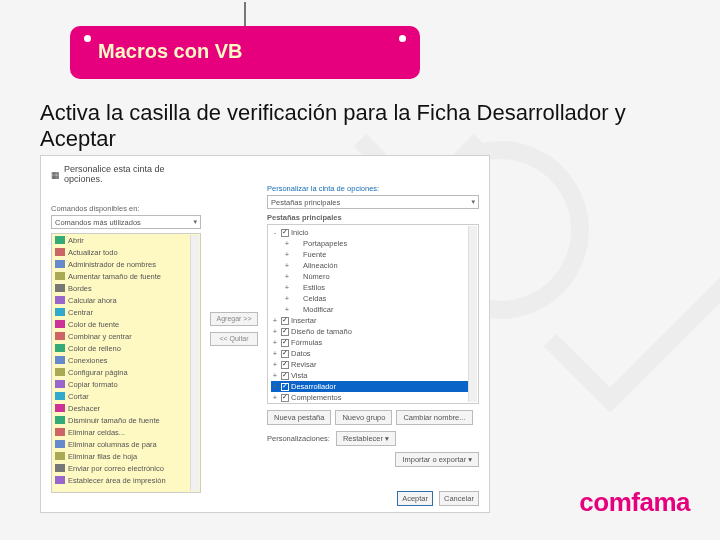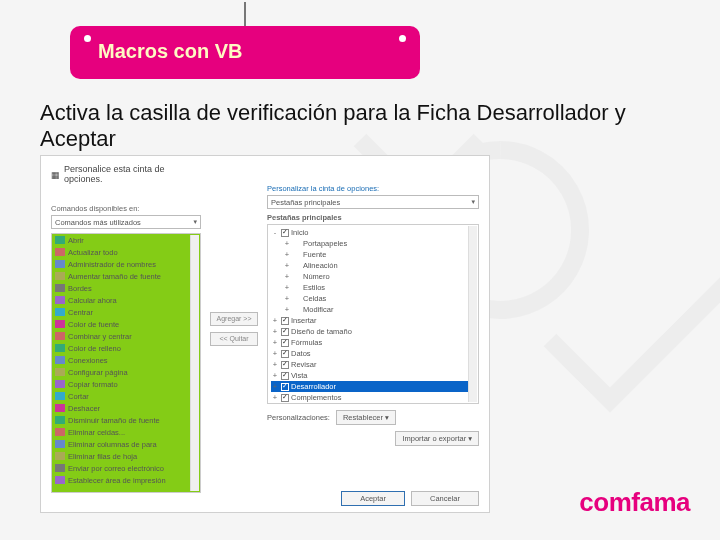--- a/index.html
+++ b/index.html
@@ -26,42 +26,42 @@
   .dlg-cols { display:flex; gap:8px; }
   .col-left { flex:0 0 150px; }
   .col-mid  { flex:0 0 50px; display:flex; flex-direction:column; justify-content:center; align-items:center; gap:6px; }
   .col-right{ flex:1; }
 
   .sect-title { font-size:9px; color:#444; margin-bottom:4px; display:flex; align-items:center; gap:3px;}
   .subtxt { font-size:7.5px; color:#666; margin:20px 0 2px; }
   .combo { width:100%; height:14px; border:1px solid #bbb; background:#fff; display:flex; align-items:center; justify-content:space-between; padding:0 3px; margin-bottom:4px;}
   .combo span.chev { font-size:7px; color:#666; }
 
-  .cmd-list { border:1px solid #ccc; height:260px; overflow:hidden; background:#84cc16; }
+  .cmd-list { border:1px solid #ccc; height:260px; overflow:hidden; background:#fef9c3; }
   .cmd-item { display:flex; align-items:center; gap:3px; height:12px; padding:0 3px; white-space:nowrap; overflow:hidden;}
   .ic { width:10px; height:8px; flex:0 0 10px; display:inline-block; }
   .scrollbar-v { position:absolute; right:1px; top:1px; bottom:1px; width:9px; background:#f0f0f0; border-left:1px solid #ddd;}
   .cmd-list { position:relative; }
 
   .mid-btn { width:48px; height:14px; border:1px solid #bbb; background:#f4f4f4; font-size:7px; text-align:center; line-height:12px; color:#888;}
 
   .tree { border:1px solid #ccc; height:180px; background:#fff; padding:2px 3px; position:relative; overflow:hidden;}
   .tree-row { display:flex; align-items:center; gap:2px; height:11px; white-space:nowrap; }
   .exp { width:8px; text-align:center; color:#666; }
   .cb { width:8px; height:8px; border:1px solid #888; display:inline-block; position:relative;}
   .cb.on::after { content:"✓"; position:absolute; font-size:7px; left:0; top:-2px; color:#333;}
   .tree-row.sel { background:#0a64c8; color:#fff; }
   .tree-row.sel .cb { border-color:#fff; }
   .tree-row.sel .cb.on::after { color:#fff; }
 
   .btn-row { display:flex; gap:4px; margin-top:6px; }
   .mini-btn { height:15px; padding:0 6px; border:1px solid #bbb; background:#f4f4f4; font-size:7.5px; line-height:13px;}
 
   .footer-btns { position:absolute; right:10px; bottom:6px; display:flex; gap:6px;}
-  .footer-btns .mini-btn { padding:0 18px; }
+  .footer-btns .mini-btn { padding:0 4px; }
   .footer-btns .mini-btn.primary { border-color:#2f6fb0; }
 
   .pers-line { display:flex; align-items:center; gap:6px; margin-top:6px;}
 
   
   .logo { position:absolute; right:30px; bottom:22px; color:#e6007e; font-weight:bold; font-size:26px; font-family:Arial,sans-serif; letter-spacing:-0.5px;}
 </style>
 </head>
 <body>
 
@@ -278,20 +278,25 @@
               <span class="cb on"></span>
               <span>Desarrollador</span>
             </div>
             <div class="tree-row" style="padding-left: 0px;">
               <span class="exp">+</span>
               <span class="cb on"></span>
               <span>Complementos</span>
             </div>
             <div class="tree-row" style="padding-left: 0px;"></div>
           </div>
+        <div class="btn-row">
+          <div class="mini-btn">Nueva pestaña</div>
+          <div class="mini-btn">Nuevo grupo</div>
+          <div class="mini-btn">Cambiar nombre...</div>
+        </div>
         <div class="pers-line">
           <span>Personalizaciones:</span>
           <div class="mini-btn">Restablecer ▾</div>
         </div>
         <div class="pers-line" style="justify-content:flex-end">
           <div class="mini-btn">Importar o exportar ▾</div>
         </div>
       </div>
 
     </div>

